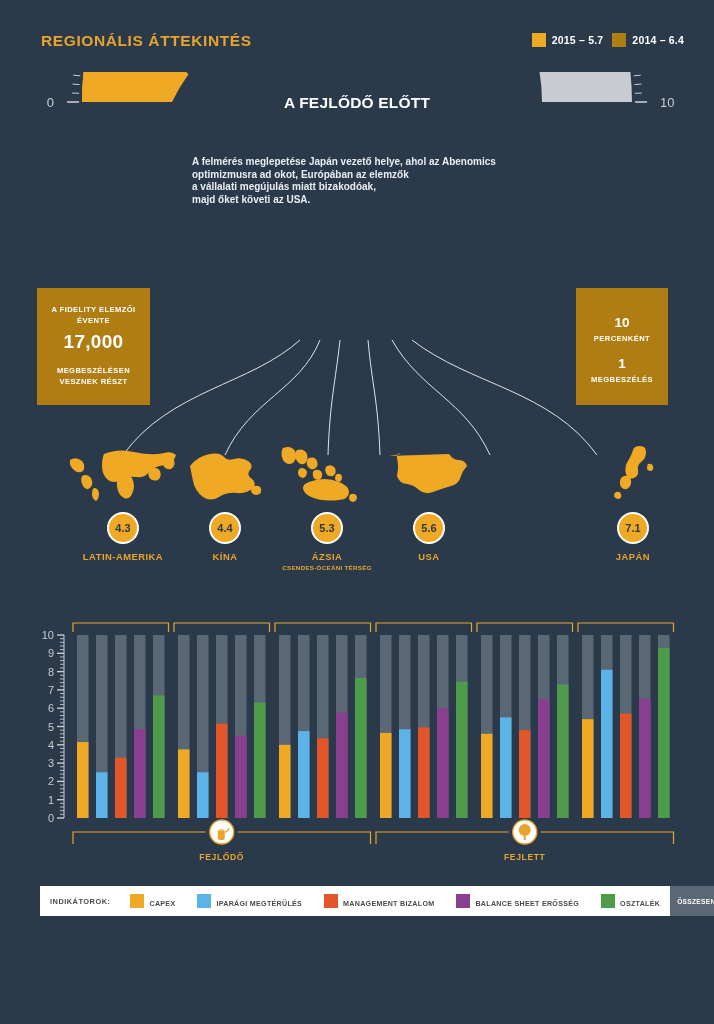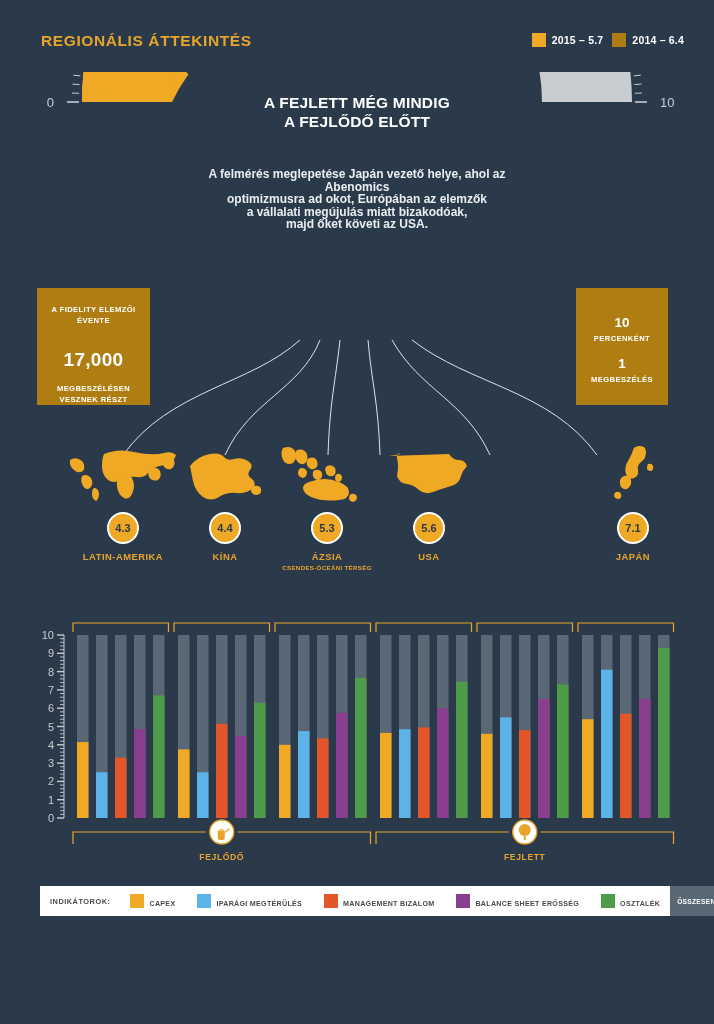--- a/index.html
+++ b/index.html
@@ -16,22 +16,22 @@
   .lt-sw{width:14px;height:14px;display:block;}
   .lt-tx{font-size:10.5px;font-weight:bold;color:#ffffff;letter-spacing:.2px;white-space:nowrap;}
 
   
   #gauge{position:absolute;left:0;top:72px;width:714px;height:330px;}
   #gauge svg{display:block;}
   .gl{fill:#c7ccd2;font-size:13px;font-family:"Liberation Sans",sans-serif;}
 
   #center-head{position:absolute;left:207px;top:93px;width:300px;text-align:center;
     color:#fff;font-size:15.5px;font-weight:bold;line-height:19px;letter-spacing:.2px;}
-  #center-body{position:absolute;left:192px;top:168px;width:330px;text-align:center;
-    color:#e9eef2;font-size:12px;line-height:12.6px;font-weight:bold;}
+  #center-body{position:absolute;left:192px;top:156px;width:330px;text-align:left;
+    color:#e9eef2;font-size:10px;line-height:12.6px;font-weight:bold;}
 
   
   .ibox{position:absolute;background:#b07d12;color:#fff;text-align:center;}
   #ibox-left{left:37px;top:288px;width:113px;height:117px;}
   #ibox-right{left:576px;top:288px;width:92px;height:117px;}
   .ib-sm{font-size:7.6px;font-weight:bold;letter-spacing:.4px;line-height:11px;}
   .ib-big{font-size:19px;font-weight:bold;letter-spacing:.3px;}
   .ib-mid{font-size:13.5px;font-weight:bold;}
 
   
@@ -220,34 +220,33 @@
             <text x="450.6" y="-253.2" class="gl" text-anchor="start">6</text>
             <text x="535.1" y="-210.1" class="gl" text-anchor="start">7</text>
             <text x="602.1" y="-143.1" class="gl" text-anchor="start">8</text>
             <text x="645.2" y="-58.6" class="gl" text-anchor="start">9</text>
             <text x="660.0" y="35.0" class="gl" text-anchor="start">10</text>
           </g>
       </svg>
     </div>
 
     <div id="center-head">
-      <div>A FEJLETT MÉG MINDIG</div>
       <div>A FEJLŐDŐ ELŐTT</div>
     </div>
     <div id="center-body">
       <div>A felmérés meglepetése Japán vezető helye, ahol az Abenomics</div>
       <div>optimizmusra ad okot, Európában az elemzők</div>
       <div>a vállalati megújulás miatt bizakodóak,</div>
       <div>majd őket követi az USA.</div>
     </div>
 
     <div class="ibox" id="ibox-left">
       <div class="ib-sm" style="margin-top:16px">A FIDELITY ELEMZŐI</div>
       <div class="ib-sm">ÉVENTE</div>
-      <div class="ib-big" style="margin-top:23px">17,000</div>
+      <div class="ib-big" style="margin-top:5px">17,000</div>
       <div class="ib-sm" style="margin-top:12px">MEGBESZÉLÉSEN</div>
       <div class="ib-sm">VESZNEK RÉSZT</div>
     </div>
 
     <div class="ibox" id="ibox-right">
       <div class="ib-mid" style="margin-top:27px">10</div>
       <div class="ib-sm" style="margin-top:3px">PERCENKÉNT</div>
       <div class="ib-mid" style="margin-top:12px">1</div>
       <div class="ib-sm" style="margin-top:3px">MEGBESZÉLÉS</div>
     </div>

